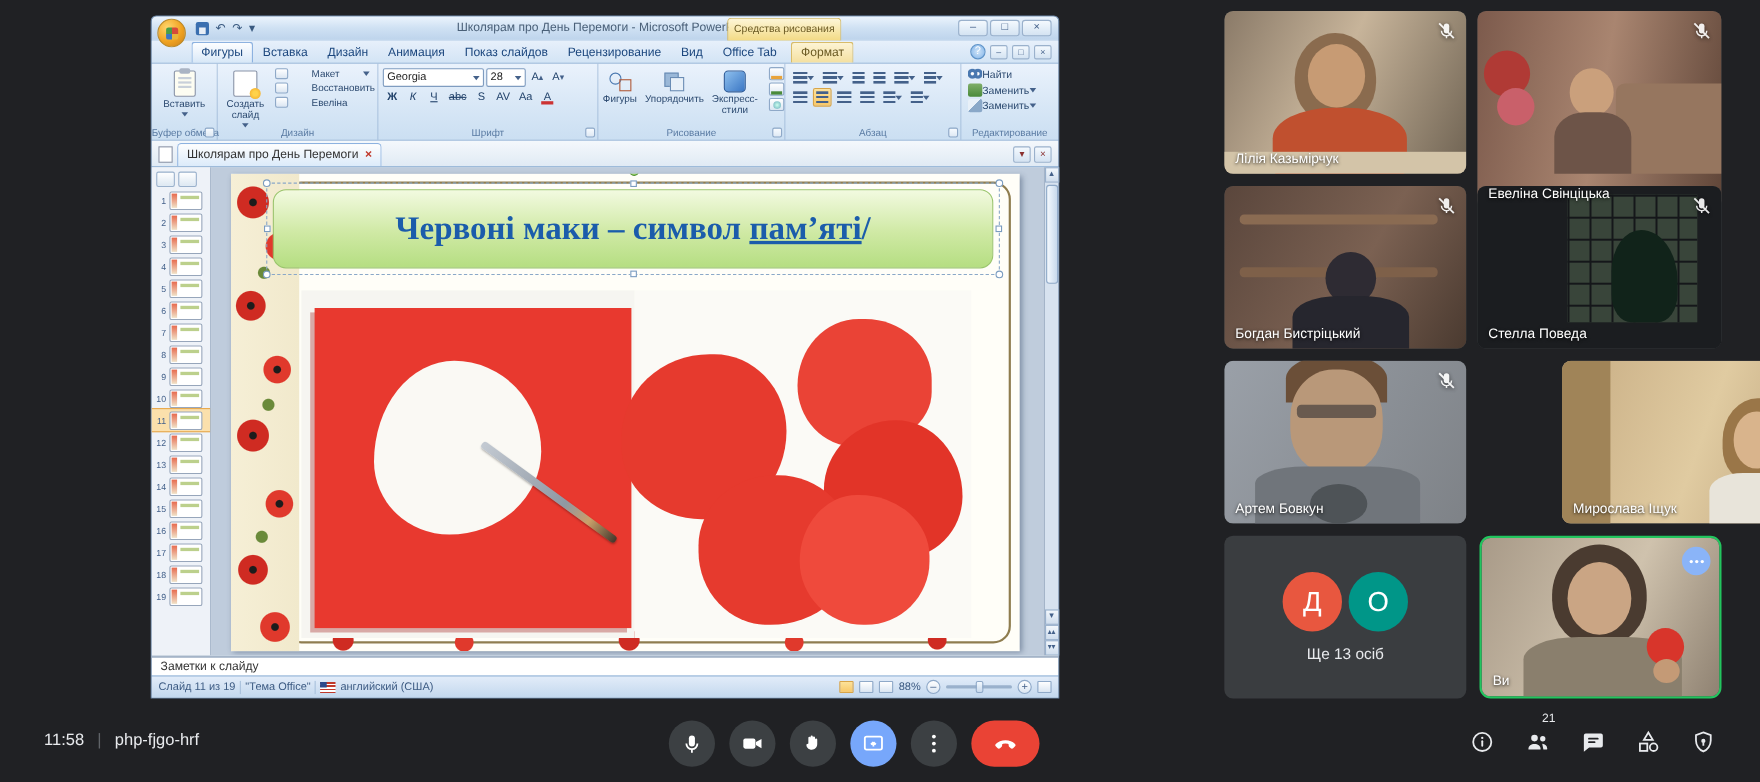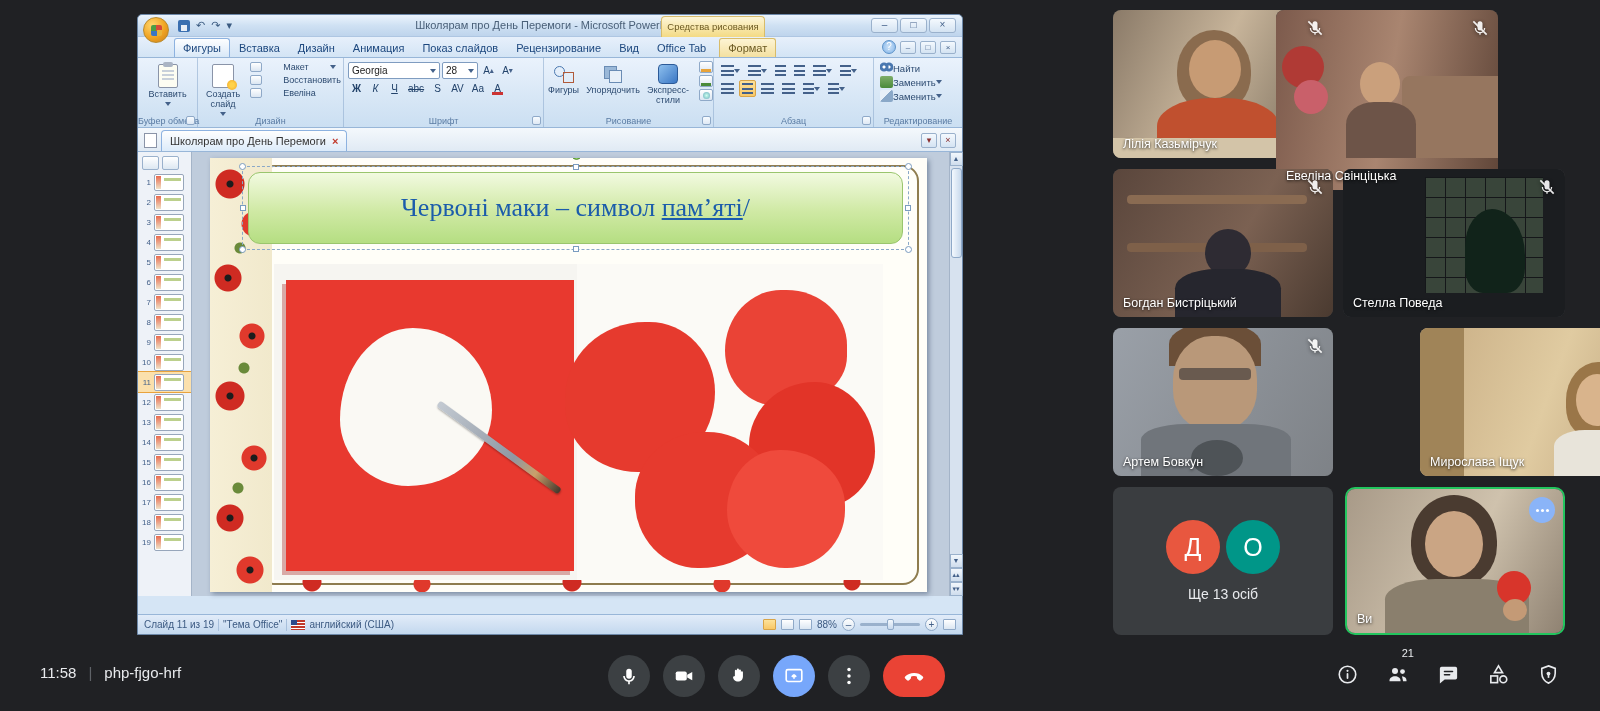--- a/index.html
+++ b/index.html
@@ -114,21 +114,21 @@
  radial-gradient(circle at 28px 330px,#6a8a3a 0 5px,transparent 6px),
  linear-gradient(90deg,#f6efd6,#f1e9cc)}
 .floral-b{position:absolute;left:62px;right:14px;bottom:0;height:22px;background:
  radial-gradient(circle at 40px 12px,#cf2b22 0 9px,transparent 10px),
  radial-gradient(circle at 150px 14px,#e0392c 0 8px,transparent 9px),
  radial-gradient(circle at 300px 12px,#cf2b22 0 9px,transparent 10px),
  radial-gradient(circle at 450px 14px,#e0392c 0 8px,transparent 9px),
  radial-gradient(circle at 580px 12px,#cf2b22 0 8px,transparent 9px),
  transparent}
 .banner{position:absolute;left:38px;top:14px;width:655px;height:72px;border-radius:12px;background:linear-gradient(#f2fae0,#cfe9a4 55%,#b5de82);border:1px solid #9ac56d;display:flex;align-items:center;justify-content:center}
-.banner-text{font-family:"Liberation Serif",serif;font-weight:normal;font-size:26px;color:#1b5cab;white-space:nowrap}
+.banner-text{font-family:"Liberation Serif",serif;font-weight:bold;font-size:30px;color:#1b5cab;white-space:nowrap}
 .banner-text .u{text-decoration:underline}
 .selbox{position:absolute;left:32px;top:8px;width:667px;height:84px;border:1px dashed #8aa8c8;pointer-events:none}
 .h{position:absolute;width:7px;height:7px;background:#fff;border:1px solid #7a9cc0;border-radius:50%}
 .hs{position:absolute;width:6px;height:6px;background:#fff;border:1px solid #7a9cc0}
 .rot{position:absolute;left:50%;top:-16px;width:9px;height:9px;margin-left:-4px;border-radius:50%;background:radial-gradient(#bfe88a,#6ab83a);border:1px solid #4a8a2a}
 .photoL{position:absolute;left:64px;top:106px;width:303px;height:316px;background:#f6f5f1}
 .redsheet{position:absolute;left:4%;top:5%;right:1%;bottom:3%;background:#e8392f;box-shadow:-4px 4px 0 rgba(160,30,25,.35)}
 .cutout{position:absolute;left:66px;top:64px;width:152px;height:158px;background:#faf9f4;border-radius:48% 52% 55% 45% / 58% 52% 48% 42%}
 .pencil{position:absolute;left:150px;top:180px;width:150px;height:7px;background:linear-gradient(90deg,#c3cad2,#8f98a3 62%,#caa06a 80%,#43372c);border-radius:3px;transform:rotate(36deg);box-shadow:1px 1px 2px rgba(0,0,0,.3)}
 .photoR{position:absolute;left:367px;top:106px;width:306px;height:316px;background:#fbfaf6}
@@ -524,20 +524,21 @@
       <div class="vscroll">
         <span class="sb">▲</span>
         <span class="sthumb"></span>
         <span class="spacer"></span>
         <span class="sb">▼</span>
         <span class="sb">▴▴</span>
         <span class="sb">▾▾</span>
       </div>
     </div>
 
+    <div class="notes"><span>Заметки к слайду</span></div>
 
     <div class="statusbar">
       <span>Слайд 11 из 19</span>
       <span class="ssep"></span>
       <span>"Тема Office"</span>
       <span class="ssep"></span>
       <span class="flag"></span>
       <span>английский (США)</span>
       <span class="szoom">
         <span class="vico sel"></span>
@@ -565,21 +566,21 @@
       </div>
       <svg class="mute" width="20" height="20" viewBox="0 0 24 24">
           <path d="M12 15a3 3 0 0 0 3-3V7a3 3 0 0 0-6 0v5a3 3 0 0 0 3 3z" fill="#fff"></path>
           <path d="M6.5 12a5.5 5.5 0 0 0 11 0" fill="none" stroke="#fff" stroke-width="1.6"></path>
           <path d="M12 17.5V20" stroke="#fff" stroke-width="1.6"></path>
           <path d="M4 4l16 16" stroke="#fff" stroke-width="2"></path>
         </svg>
       <span class="pname">Лілія Казьмірчук</span>
     </div>
 
-    <div class="tile" style="left:1276px;top:10px;width:222px;height:180px">
+    <div class="tile" style="left:1343px;top:10px;width:222px;height:180px">
       <div class="scene" style="background:linear-gradient(100deg,#7c5a4c,#a98570 50%,#5f4538)">
         <div class="shape" style="left:6px;top:36px;width:42px;height:42px;background:#b03a35;border-radius:50%"></div>
         <div class="shape" style="left:18px;top:70px;width:34px;height:34px;background:#c9606a;border-radius:50%"></div>
         <div class="shape" style="right:0;top:66px;width:96px;height:82px;background:#96765f;border-radius:8px 0 0 0"></div>
         <div class="shape" style="left:84px;top:52px;width:40px;height:44px;background:#caa07c;border-radius:50%"></div>
         <div class="shape" style="left:70px;top:92px;width:70px;height:56px;background:#6d5448;border-radius:40% 40% 0 0"></div>
       </div>
       <svg class="mute" width="20" height="20" viewBox="0 0 24 24">
           <path d="M12 15a3 3 0 0 0 3-3V7a3 3 0 0 0-6 0v5a3 3 0 0 0 3 3z" fill="#fff"></path>
           <path d="M6.5 12a5.5 5.5 0 0 0 11 0" fill="none" stroke="#fff" stroke-width="1.6"></path>

